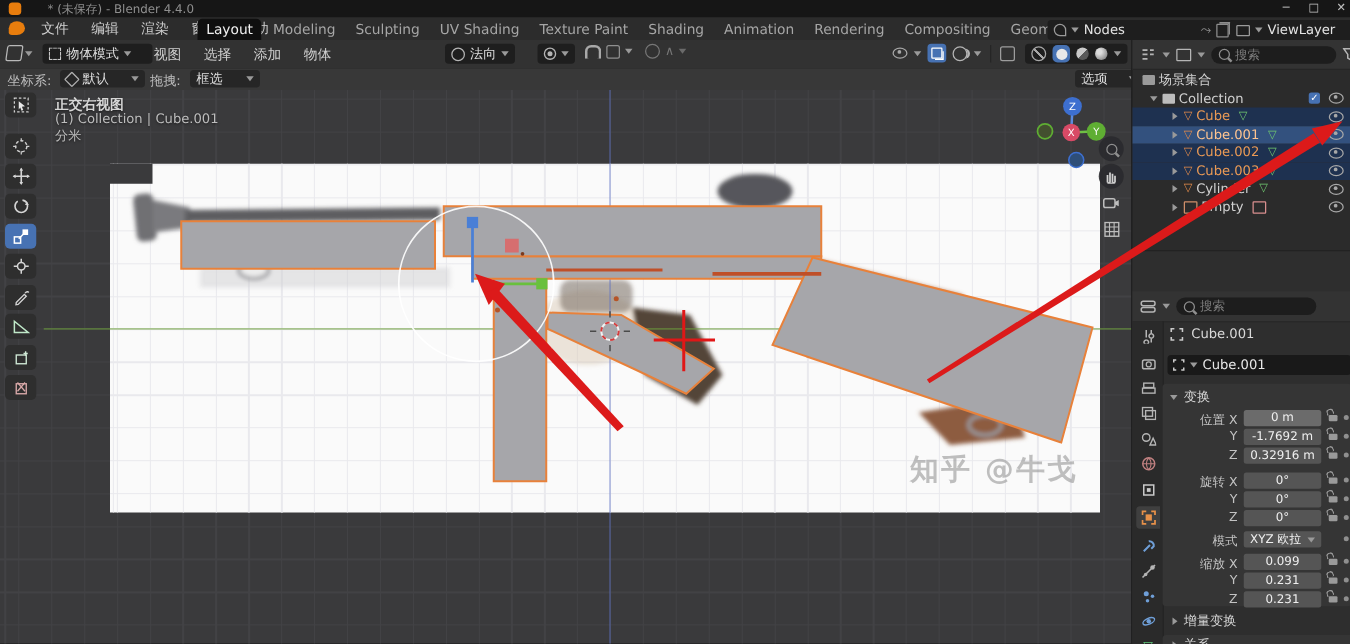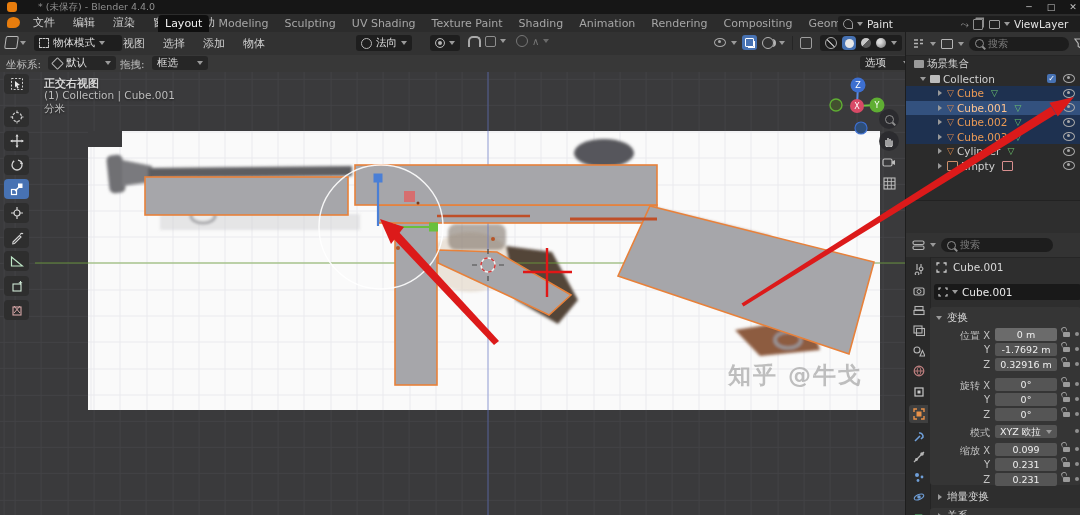--- a/index.html
+++ b/index.html
@@ -95,21 +95,21 @@
     <span class="wtab">Animation</span>
     <span class="wtab">Rendering</span>
     <span class="wtab">Compositing</span>
     <span class="wtab">Geometry Nodes</span>
     <span class="wtab">Scripting</span>
     <span class="wtab">+</span>
   </div>
   <div class="abs pill" style="left:838px;top:2px;width:140px;">
     <span style="width:8px;height:8px;border:1px solid #9a9a9a;border-radius:50% 50% 0 50%;"></span>
         <span class="td"></span>
-    <span style="color:#e3e3e3;">Paint</span>
+    <span style="color:#e3e3e3;">Nodes</span>
     <span style="margin-left:auto;color:#8d8d8d;">⤳</span>
     <span style="width:8px;height:9px;border:1px solid #8d8d8d;border-radius:1px;box-shadow:2px -2px 0 -0.5px #8d8d8d;"></span>
   </div>
   <div class="abs pill" style="left:984px;top:2px;width:92px;">
     <span style="width:9px;height:7px;border:1px solid #9a9a9a;border-radius:1px;"></span>
         <span class="td"></span>
     <span style="color:#e3e3e3;">ViewLayer</span>
   </div>
 </div>
 

